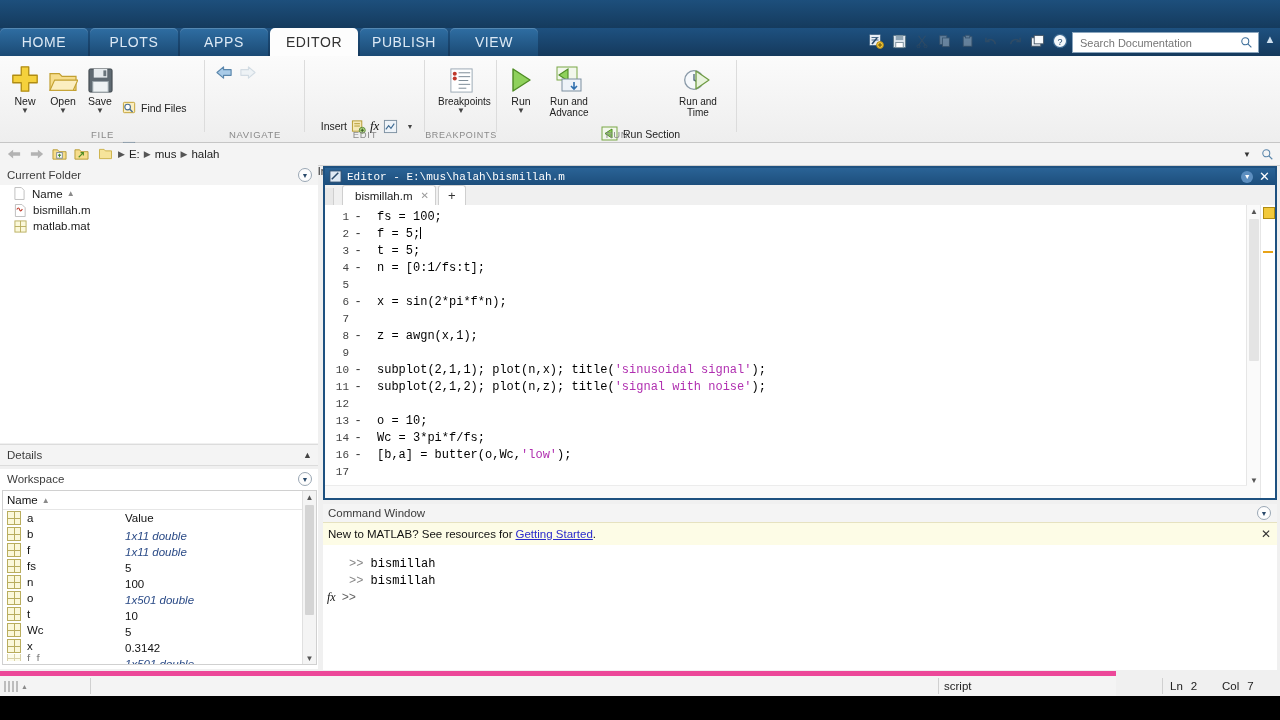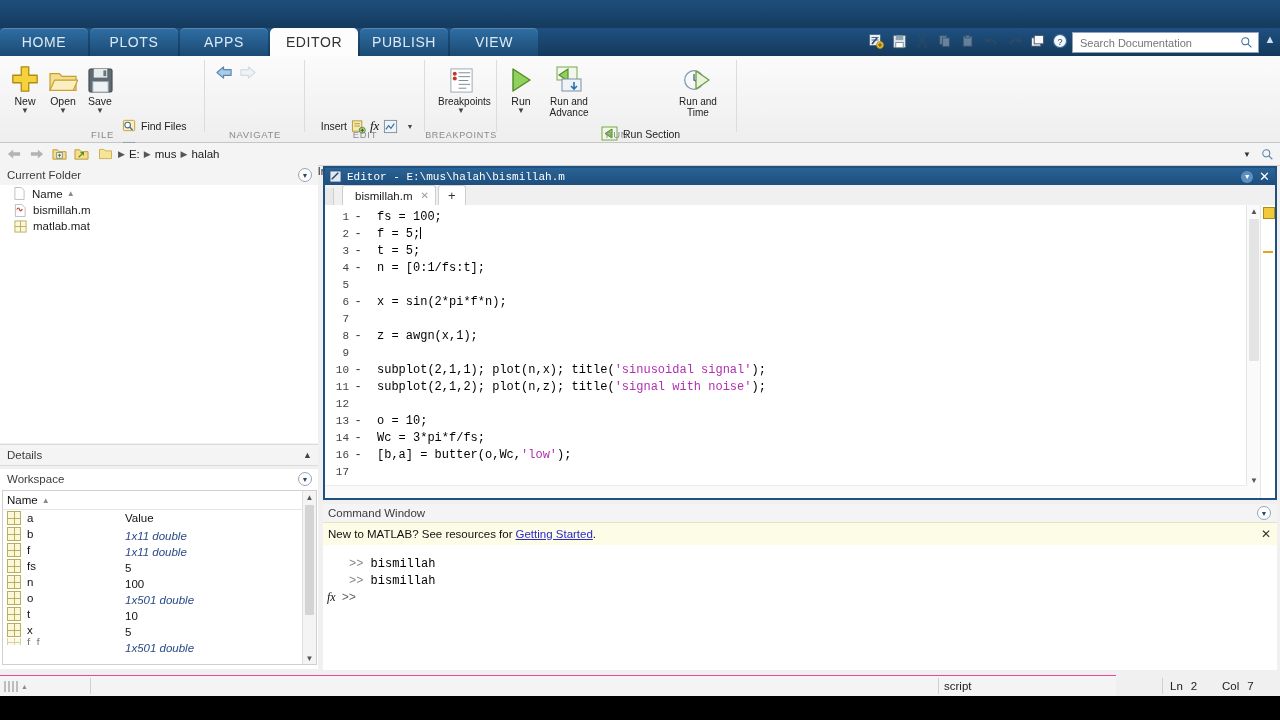--- a/index.html
+++ b/index.html
@@ -148,21 +148,21 @@
   .newbar .xc{margin-left:auto;margin-right:6px;color:#333;font-size:12px;}
   .cmdbody{position:absolute;left:0;right:0;top:41px;bottom:0;background:#fff;
      font-family:"Liberation Mono","DejaVu Sans Mono",monospace;font-size:12px;padding-top:10px;}
   .cmdline{height:17px;display:flex;align-items:center;white-space:pre;padding-left:26px;}
   .prompt{color:#888;}
   .fxline{height:17px;display:flex;align-items:center;white-space:pre;padding-left:4px;gap:6px;}
   .fxico{font-family:"Liberation Serif",serif;font-style:italic;font-size:12px;color:#111;}
 
   
   .status{position:absolute;left:0;bottom:24px;width:1116px;height:20px;
-    background:#f4f4f4;border-top:1px solid #ec4899;display:flex;align-items:center;}
+    background:#f4f4f4;border-top:5px solid #ec4899;display:flex;align-items:center;}
   .status .sbl{position:absolute;left:0;top:0;bottom:0;width:90px;display:flex;
      align-items:center;padding-left:4px;gap:1px;}
   .bars{display:flex;align-items:flex-end;gap:2px;height:11px;}
   .bars i{display:block;width:2px;background:#bdbdbd;}
   .sdiv{position:absolute;top:2px;width:1px;height:16px;background:#d0d0d0;}
   .sfield{position:absolute;top:0;bottom:0;display:flex;align-items:center;
      font-size:11.5px;color:#222;}
   .blackbar{position:absolute;left:0;bottom:0;width:1280px;height:24px;background:#000;}
 </style>
 </head>
@@ -281,21 +281,21 @@
               <rect x="2" y="2" width="24" height="24" rx="1.5" fill="#5f6a72" stroke="#3c4449"></rect>
               <rect x="7" y="2" width="14" height="9" fill="#e6ebee"></rect>
               <rect x="17" y="3.5" width="3" height="6" fill="#6a757c"></rect>
               <rect x="6" y="15" width="16" height="11" fill="#eef2f4" stroke="#9aa5ab"></rect>
             </svg>
         </div>
         <div class="blab">Save</div>
         <div class="bcar">▼</div>
       </div>
 
-      <div class="smrow" style="left:122px;top:62px">
+      <div class="smrow" style="left:122px;top:44px">
         <svg width="15" height="15" viewBox="0 0 16 16">
             <rect x="1.5" y="2.5" width="12" height="11" rx="1" fill="#fbeec1" stroke="#c2a031"></rect>
             <circle cx="6" cy="7.5" r="3" fill="#fff" stroke="#4a6f94" stroke-width="1.2"></circle>
             <path d="M8.3 9.8l3 3" stroke="#4a6f94" stroke-width="1.5"></path>
           </svg>
         <span class="slab">Find Files</span>
       </div>
       <div class="smrow" style="left:122px;top:85px">
         <svg width="15" height="15" viewBox="0 0 16 16">
             <rect x="1.5" y="1.5" width="12" height="13" fill="#f4f7fa" stroke="#8a9aa8"></rect>
@@ -596,20 +596,27 @@
               <span>o</span>
             </div>
             <div class="wsval">10</div>
           </div>
           <div class="wsrow">
             <div class="wsname">
               <span class="gico"></span>
               <span>t</span>
             </div>
             <div class="wsval">5</div>
+          </div>
+          <div class="wsrow">
+            <div class="wsname">
+              <span class="gico"></span>
+              <span>Wc</span>
+            </div>
+            <div class="wsval">0.3142</div>
           </div>
           <div class="wsrow">
             <div class="wsname">
               <span class="gico"></span>
               <span>x</span>
             </div>
             <div class="wsval itl">1x501 double</div>
           </div>
           <div class="wsrow" style="height: 7px; overflow: hidden; opacity: 0.55;">
             <div class="wsname">

